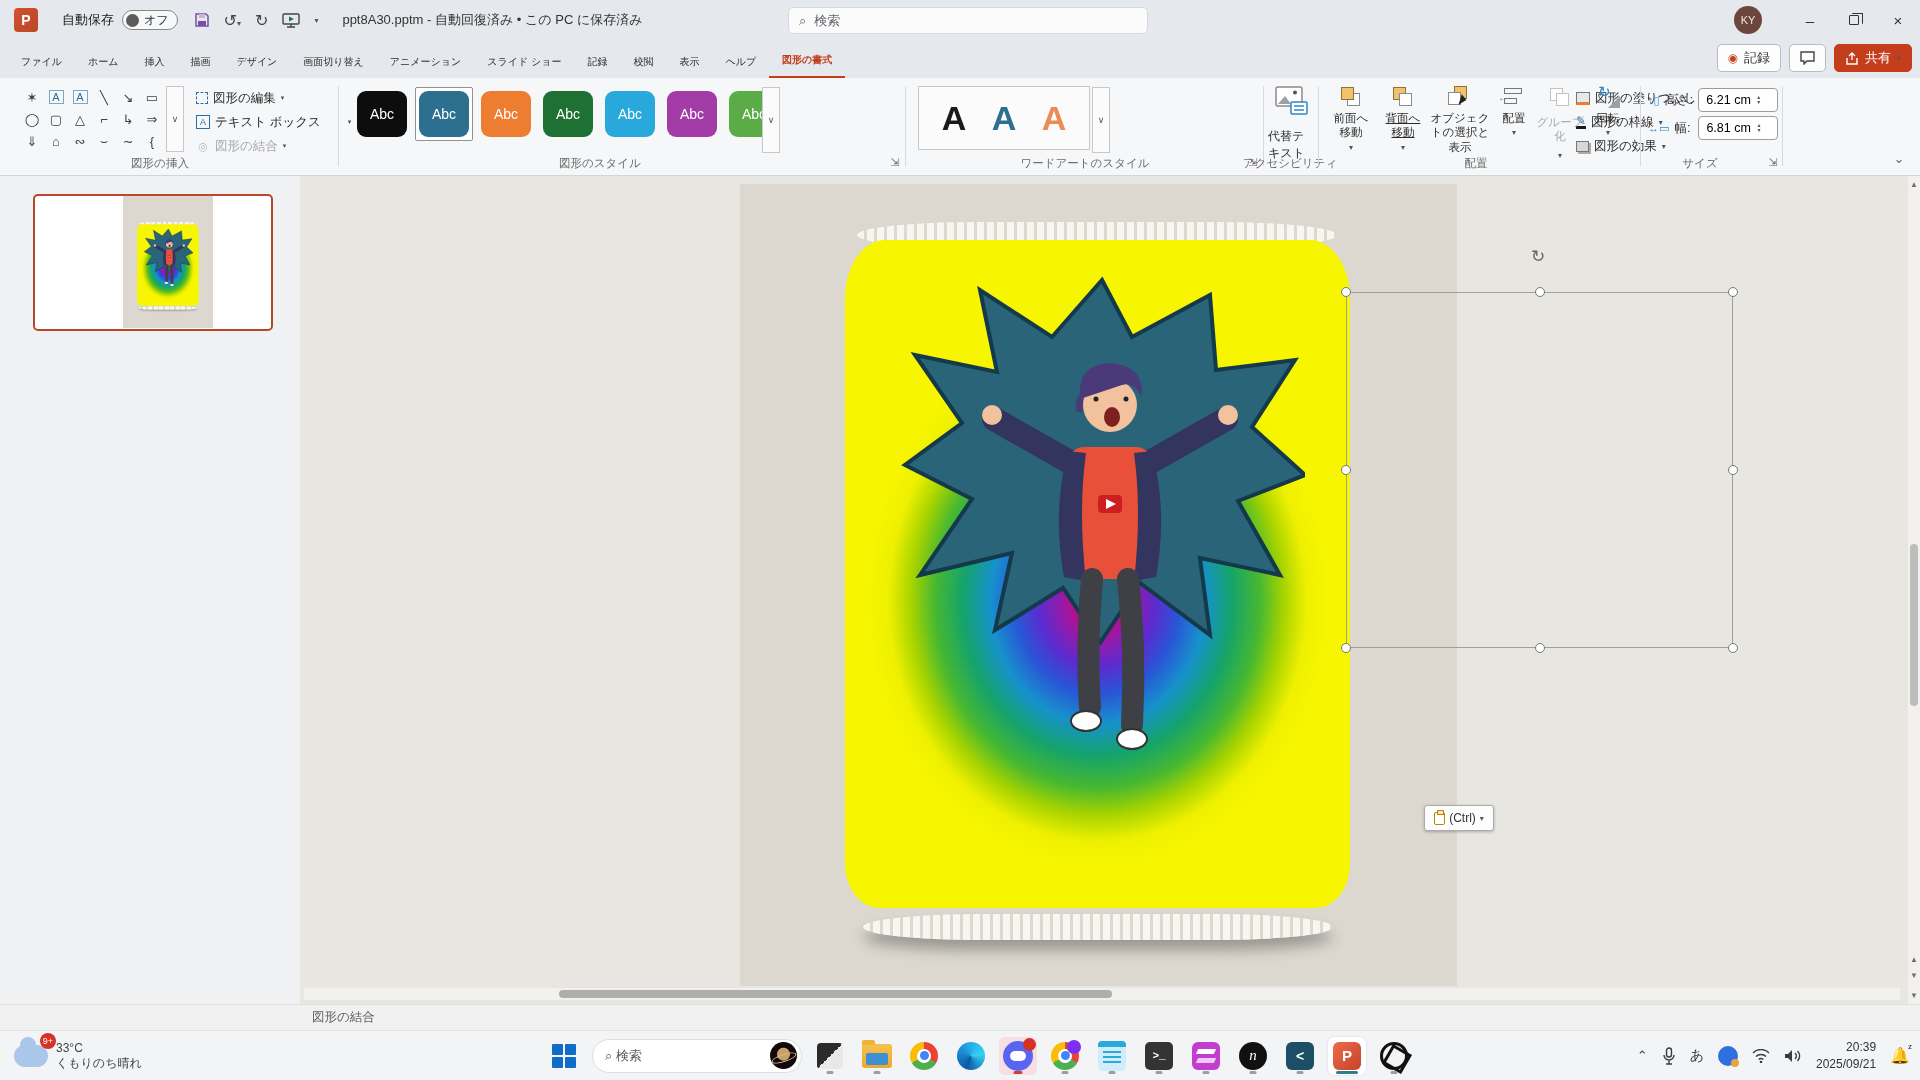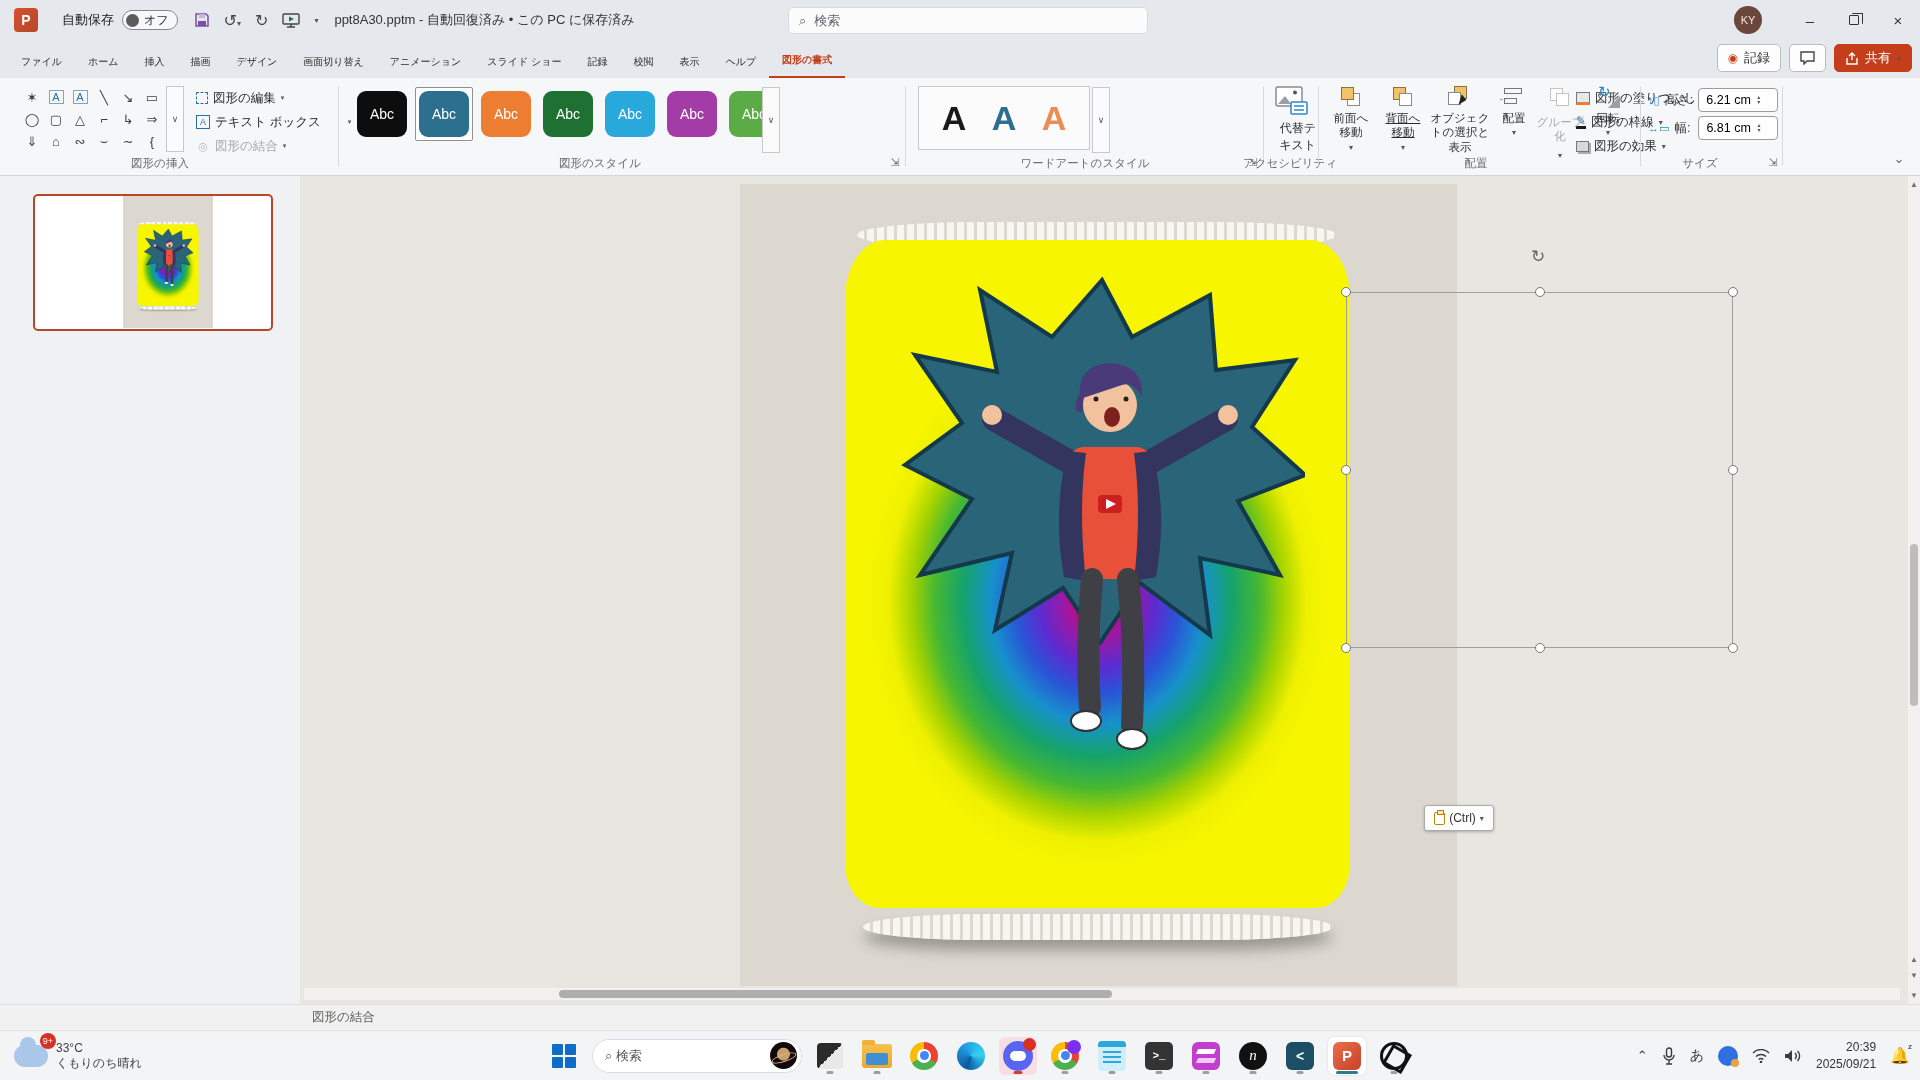--- a/index.html
+++ b/index.html
@@ -13,21 +13,21 @@
   .ppt-logo { width:24px; height:24px; margin-left:14px; border-radius:4px;
               background:linear-gradient(135deg,#d35230,#b7472a); color:#fff; font-weight:bold;
               display:flex; align-items:center; justify-content:center; font-size:14px; }
   .tb-txt { margin-left:24px; font-size:13px; color:#222; }
   .toggle { margin-left:8px; display:flex; align-items:center; border:1px solid #888; border-radius:12px;
             height:20px; padding:0 8px 0 3px; background:#f7f8f9; gap:5px; font-size:12px; }
   .toggle .knob { width:13px; height:13px; border-radius:50%; background:#5c5c5c; }
   .qat { display:flex; align-items:center; gap:14px; margin-left:16px; color:#444; font-size:16px; }
   .qat .sv { color:#7b4fa3; font-size:14px; }
   .caret { font-size:8px; color:#555; }
-  #doc-title { margin-left:16px; font-size:13px; color:#333; }
+  #doc-title { margin-left:24px; font-size:13px; color:#333; }
   #tb-search { left:788px; top:7px; width:360px; height:27px; background:#fbfbfc; border:1px solid #d7d9dd;
                border-radius:5px; display:flex; align-items:center; padding-left:10px; gap:8px; color:#5f6368; }
   .win-ctl { display:flex; align-items:center; position:absolute; right:0; top:0; height:40px; }
   .avatar { width:28px; height:28px; border-radius:50%; background:#6b463c; color:#f7e3d8; font-size:11px;
             display:flex; align-items:center; justify-content:center; margin-right:26px; }
   .wbtn { width:44px; height:40px; display:flex; align-items:center; justify-content:center; color:#333; font-size:15px; }
   .restore-ic { width:10px; height:10px; border:1px solid #333; border-radius:1px; position:relative; }
   .restore-ic:before { content:""; position:absolute; left:2px; top:-3px; width:10px; height:10px;
                        border:1px solid #333; border-left:none; border-bottom:none; border-radius:1px; }
 
@@ -65,21 +65,21 @@
   .fillcol { position:absolute; left:788px; }
   .fillrow { height:22px; display:flex; align-items:center; gap:5px; font-size:12.5px; color:#2b2b2b; white-space:nowrap; }
   .ic-fill { width:14px; height:13px; border:1px solid #777; border-bottom:3px solid #ed7d31; background:#e8e8e8; }
   .ic-outline { color:#2c6e9e; font-size:12px; border-bottom:3px solid #1a1a1a; line-height:10px; }
   .ic-effect { width:13px; height:11px; border:1px solid #777; background:#d8d8d8; box-shadow:2px 2px 0 #aaa; }
   .wordart-box { position:absolute; left:918px; top:8px; width:172px; height:64px; border:1px solid #c6c8cb;
                  background:#fbfbfc; display:flex; align-items:center; justify-content:space-around; padding:0 10px; }
   .wa { font-size:34px; font-weight:bold; }
   .textcol { position:absolute; left:1124px; }
   .alt-btn { position:absolute; left:1264px; top:8px; width:56px; height:78px; display:flex; flex-direction:column;
-             align-items:center; gap:4px; font-size:12px; color:#2b2b2b; text-align:right; }
+             align-items:center; gap:12px; font-size:12px; color:#2b2b2b; text-align:left; }
   .arr-btn { position:absolute; top:8px; display:flex; flex-direction:column; align-items:center; gap:3px;
              font-size:11.5px; color:#2b2b2b; text-align:center; line-height:1.25; }
   .sq { position:absolute; width:13px; height:13px; border:1px solid #8a7340; background:#f2c168; }
   .sqw { position:absolute; width:13px; height:13px; border:1px solid #8a8a8a; background:#fff; }
   .icbox { position:relative; width:24px; height:22px; }
   .sizerow { position:absolute; display:flex; align-items:center; gap:5px; font-size:12.5px; }
   .spin { width:80px; height:24px; border:1px solid #9a9ca0; border-radius:4px; background:#fff; display:flex; align-items:center; }
   .spin input { border:none; outline:none; width:56px; padding-left:7px; font-size:12.5px; font-family:inherit; background:transparent; }
   .spin .arrows { display:flex; flex-direction:column; font-size:6px; color:#555; line-height:5px; margin-left:2px; }
   .blue { color:#2b88c8; }

